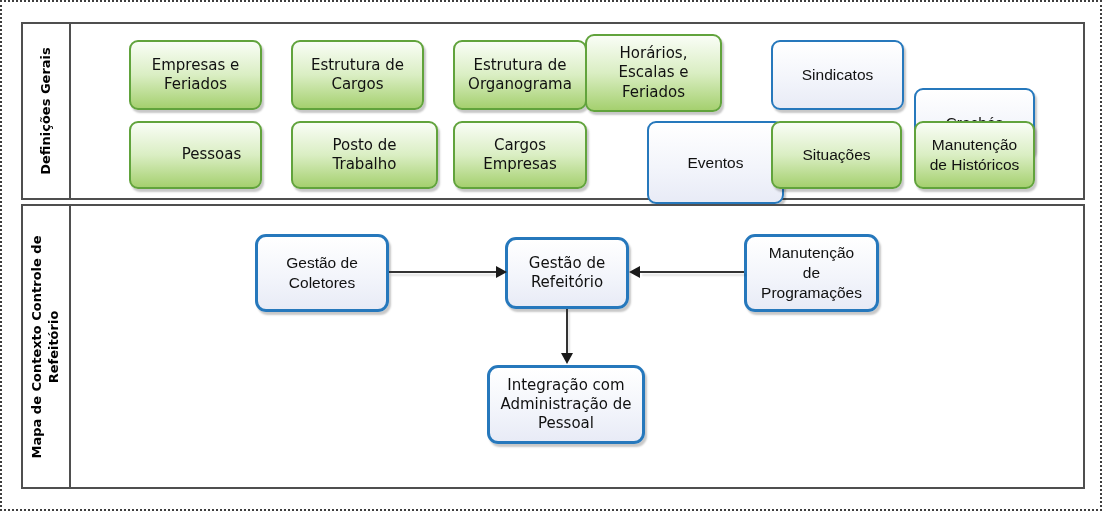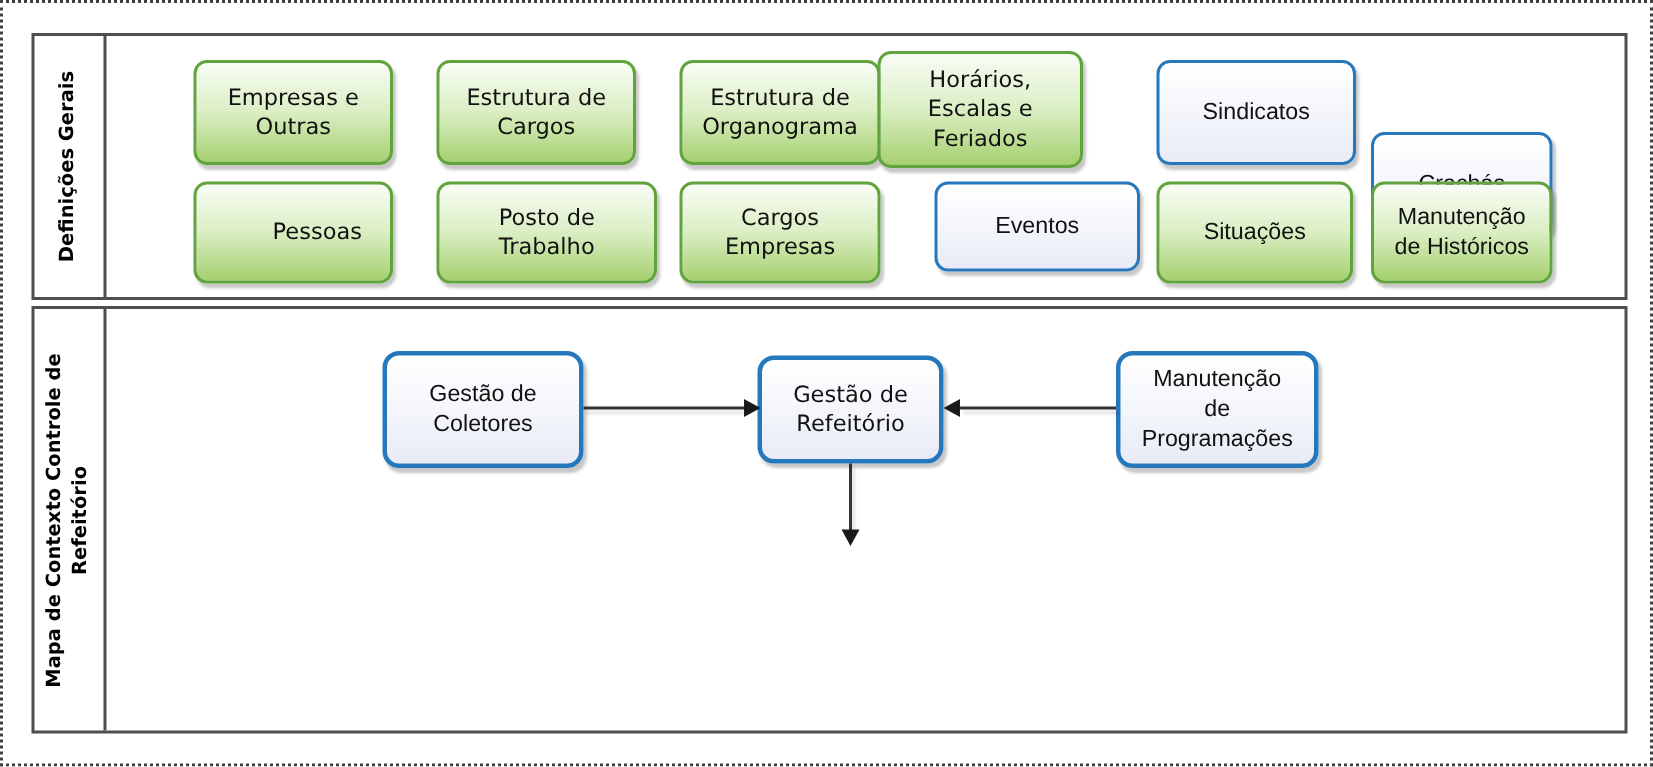--- a/index.html
+++ b/index.html
@@ -47,21 +47,21 @@
   
   .b0  {left:106px;top:16px;width:133px;height:70px;}
   .b1  {left:268px;top:16px;width:133px;height:70px;}
   .b2  {left:430px;top:16px;width:134px;height:70px;}
   .b3  {left:562px;top:10px;width:137px;height:78px;}
   .b4  {left:748px;top:16px;width:133px;height:70px;}
   .b5  {left:891px;top:16px;width:121px;height:70px;margin-top:48px;}
   .b6  {left:106px;top:97px;width:133px;height:68px;padding-left:32px;}
   .b7  {left:268px;top:97px;width:147px;height:68px;}
   .b8  {left:430px;top:97px;width:134px;height:68px;}
-  .b9  {left:600px;top:97px;width:137px;height:60px;}
+  .b9  {left:624px;top:97px;width:137px;height:83px;}
   .b10 {left:748px;top:97px;width:131px;height:68px;}
   .b11 {left:891px;top:97px;width:121px;height:68px;}
 
   
   .n0 {left:232px;top:28px; width:134px;height:78px;}
   .n1 {left:482px;top:31px; width:124px;height:72px;}
   .n2 {left:721px;top:28px; width:135px;height:78px;}
   .n3 {left:464px;top:159px;width:158px;height:79px;}
 
   .arrow-line {
@@ -82,21 +82,21 @@
 </head>
 <body>
 
 <div class="canvas">
 
   <div class="lane lane-top">
     <div class="lane-label">
       <div class="lane-label-text">Definições Gerais</div>
     </div>
     <div class="node green wide b0">Empresas e
-Outras</div>
+Feriados</div>
     <div class="node green wide b1">Estrutura de
 Cargos</div>
     <div class="node green wide b2">Estrutura de
 Organograma</div>
     <div class="node green wide b3">Horários,
 Escalas e
 Feriados</div>
     <div class="node blue narrow b4">Sindicatos</div>
     <div class="node blue narrow b5">Crachás</div>
     <div class="node green wide b6">Pessoas</div>
@@ -116,20 +116,23 @@
 Refeitório</div>
     </div>
 
     <div class="node blue blue-big narrow n0">Gestão de
 Coletores</div>
     <div class="node blue blue-big wide n1">Gestão de
 Refeitório</div>
     <div class="node blue blue-big narrow n2">Manutenção
 de
 Programações</div>
+    <div class="node blue blue-big wide n3">Integração com
+Administração de
+Pessoal</div>
 
     <div>
       <div class="arrow-line a1-line"></div>
       <div class="arrow-head a1-head"></div>
     </div>
     <div>
       <div class="arrow-line a2-line"></div>
       <div class="arrow-head a2-head"></div>
     </div>
     <div>

